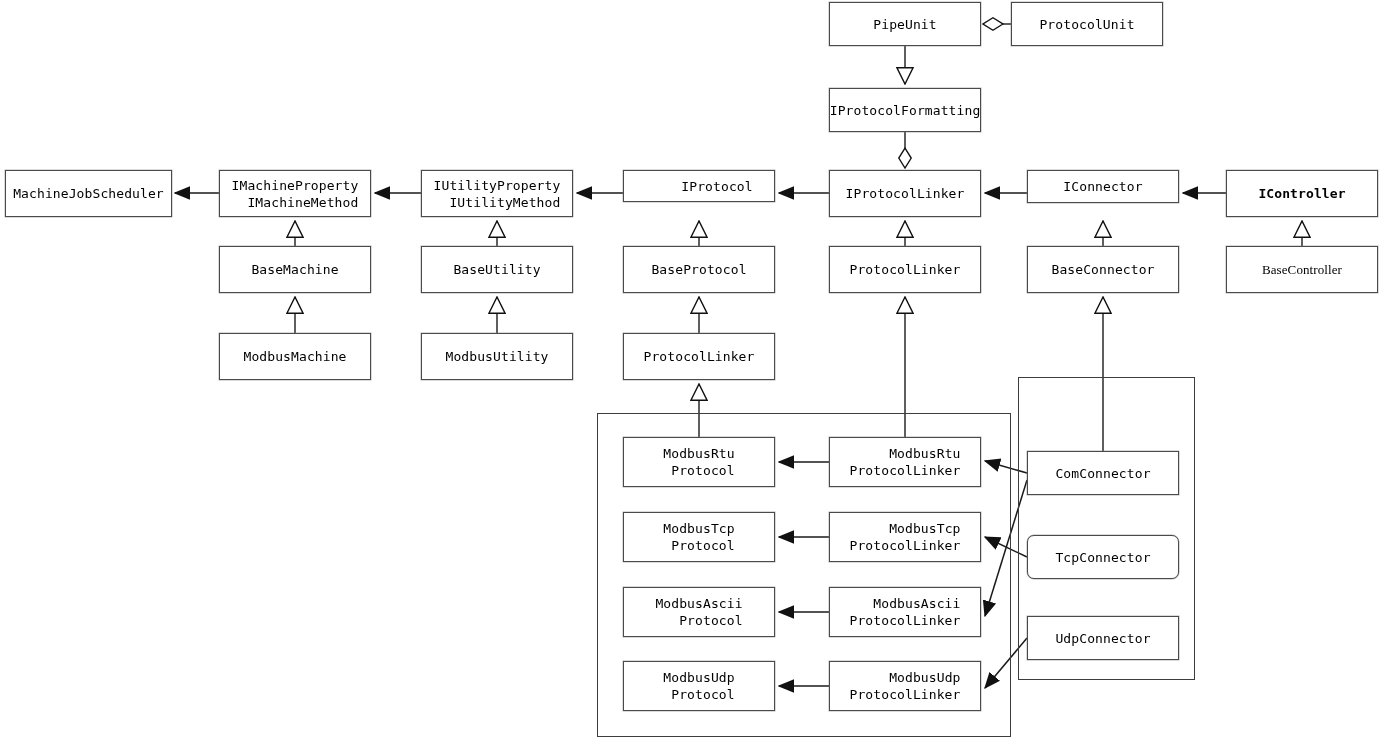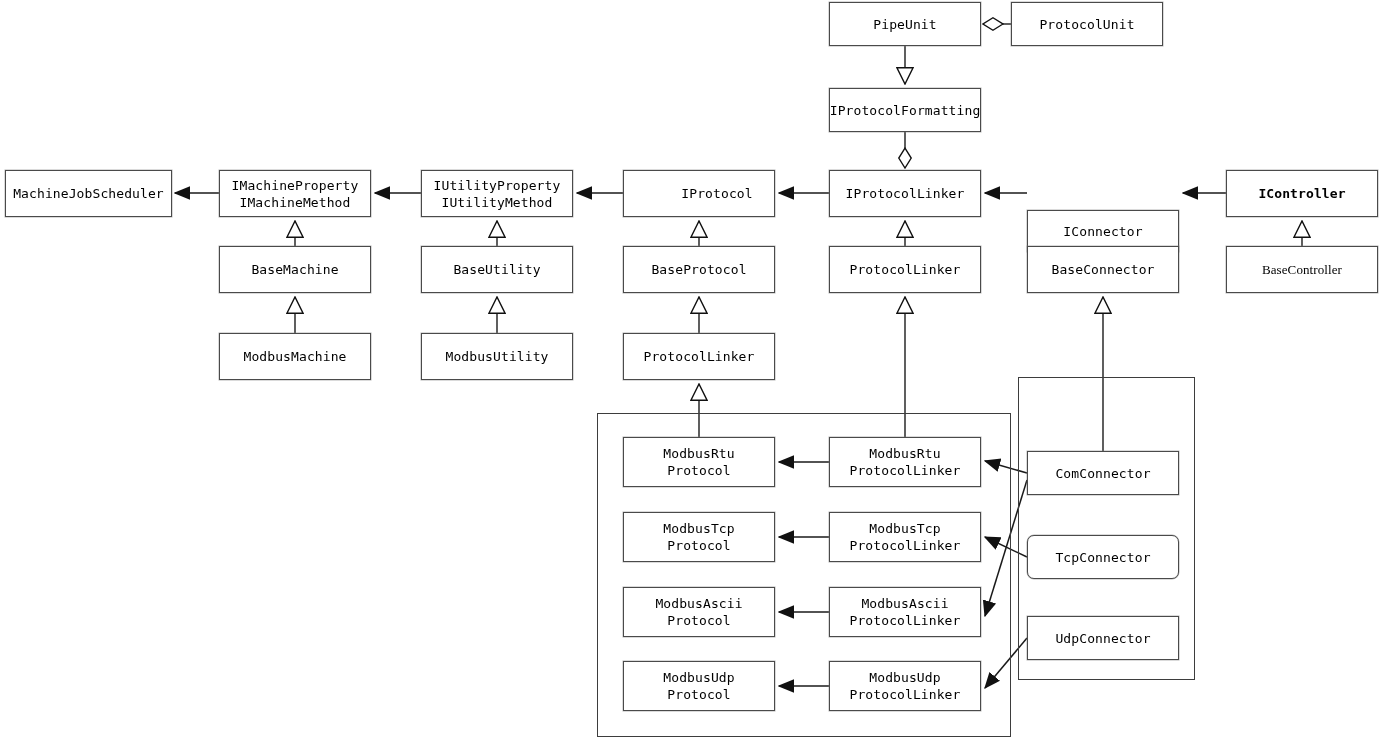--- a/index.html
+++ b/index.html
@@ -32,21 +32,21 @@
     height: 738px;
   }
   .uml-node {
     position: absolute;
     box-sizing: border-box;
     background: #ffffff;
     border: 1px solid #4a4a4a;
     display: flex;
     align-items: center;
     justify-content: center;
-    text-align: center;
+    text-align: right;
     color: #000000;
     font-size: 13px;
     line-height: 17px;
     letter-spacing: 0.1px;
     white-space: pre-line;
     box-shadow: 0 0 0 0.5px rgba(120,120,120,0.55);
   }
   .uml-group {
     position: absolute;
     box-sizing: border-box;
@@ -124,29 +124,29 @@
       <div class="uml-group" style="left: 1018px; top: 377px; width: 177px; height: 303px;"></div>
       <div class="uml-node" style="left: 5px; top: 170px; width: 167px; height: 47px;"><span class="node-label">MachineJobScheduler</span></div>
       <div class="uml-node" style="left: 219px; top: 170px; width: 152px; height: 47px;"><span class="node-label">IMachineProperty
 IMachineMethod</span></div>
       <div class="uml-node" style="left: 219px; top: 246px; width: 152px; height: 47px;"><span class="node-label">BaseMachine</span></div>
       <div class="uml-node" style="left: 219px; top: 333px; width: 152px; height: 47px;"><span class="node-label">ModbusMachine</span></div>
       <div class="uml-node" style="left: 421px; top: 170px; width: 152px; height: 47px;"><span class="node-label">IUtilityProperty
 IUtilityMethod</span></div>
       <div class="uml-node" style="left: 421px; top: 246px; width: 152px; height: 47px;"><span class="node-label">BaseUtility</span></div>
       <div class="uml-node" style="left: 421px; top: 333px; width: 152px; height: 47px;"><span class="node-label">ModbusUtility</span></div>
-      <div class="uml-node" style="left: 623px; top: 170px; width: 152px; height: 47px; padding-left: 36px;"><span class="node-label">IProtocol</span></div>
+      <div class="uml-node" style="left: 623px; top: 170px; width: 152px; height: 32px; padding-left: 36px;"><span class="node-label">IProtocol</span></div>
       <div class="uml-node" style="left: 623px; top: 246px; width: 152px; height: 47px;"><span class="node-label">BaseProtocol</span></div>
       <div class="uml-node" style="left: 623px; top: 333px; width: 152px; height: 47px;"><span class="node-label">ProtocolLinker</span></div>
       <div class="uml-node" style="left: 829px; top: 2px; width: 152px; height: 44px;"><span class="node-label">PipeUnit</span></div>
       <div class="uml-node" style="left: 1011px; top: 2px; width: 152px; height: 44px;"><span class="node-label">ProtocolUnit</span></div>
       <div class="uml-node" style="left: 829px; top: 88px; width: 152px; height: 44px;"><span class="node-label">IProtocolFormatting</span></div>
       <div class="uml-node" style="left: 829px; top: 170px; width: 152px; height: 47px;"><span class="node-label">IProtocolLinker</span></div>
       <div class="uml-node" style="left: 829px; top: 246px; width: 152px; height: 47px;"><span class="node-label">ProtocolLinker</span></div>
-      <div class="uml-node" style="left: 1027px; top: 170px; width: 152px; height: 42px; margin-top: 40px;"><span class="node-label">IConnector</span></div>
+      <div class="uml-node" style="left: 1027px; top: 170px; width: 152px; height: 33px;"><span class="node-label">IConnector</span></div>
       <div class="uml-node" style="left: 1027px; top: 246px; width: 152px; height: 47px;"><span class="node-label">BaseConnector</span></div>
       <div class="uml-node" style="left: 1226px; top: 170px; width: 152px; height: 47px; font-weight: bold;"><span class="node-label">IController</span></div>
       <div class="uml-node" style="left: 1226px; top: 246px; width: 152px; height: 47px; font-family: Liberation Serif, serif;"><span class="node-label">BaseController</span></div>
       <div class="uml-node" style="left: 623px; top: 437px; width: 152px; height: 50px;"><span class="node-label">ModbusRtu
 Protocol</span></div>
       <div class="uml-node" style="left: 623px; top: 512px; width: 152px; height: 50px;"><span class="node-label">ModbusTcp
 Protocol</span></div>
       <div class="uml-node" style="left: 623px; top: 587px; width: 152px; height: 50px;"><span class="node-label">ModbusAscii
 Protocol</span></div>
       <div class="uml-node" style="left: 623px; top: 661px; width: 152px; height: 50px;"><span class="node-label">ModbusUdp

